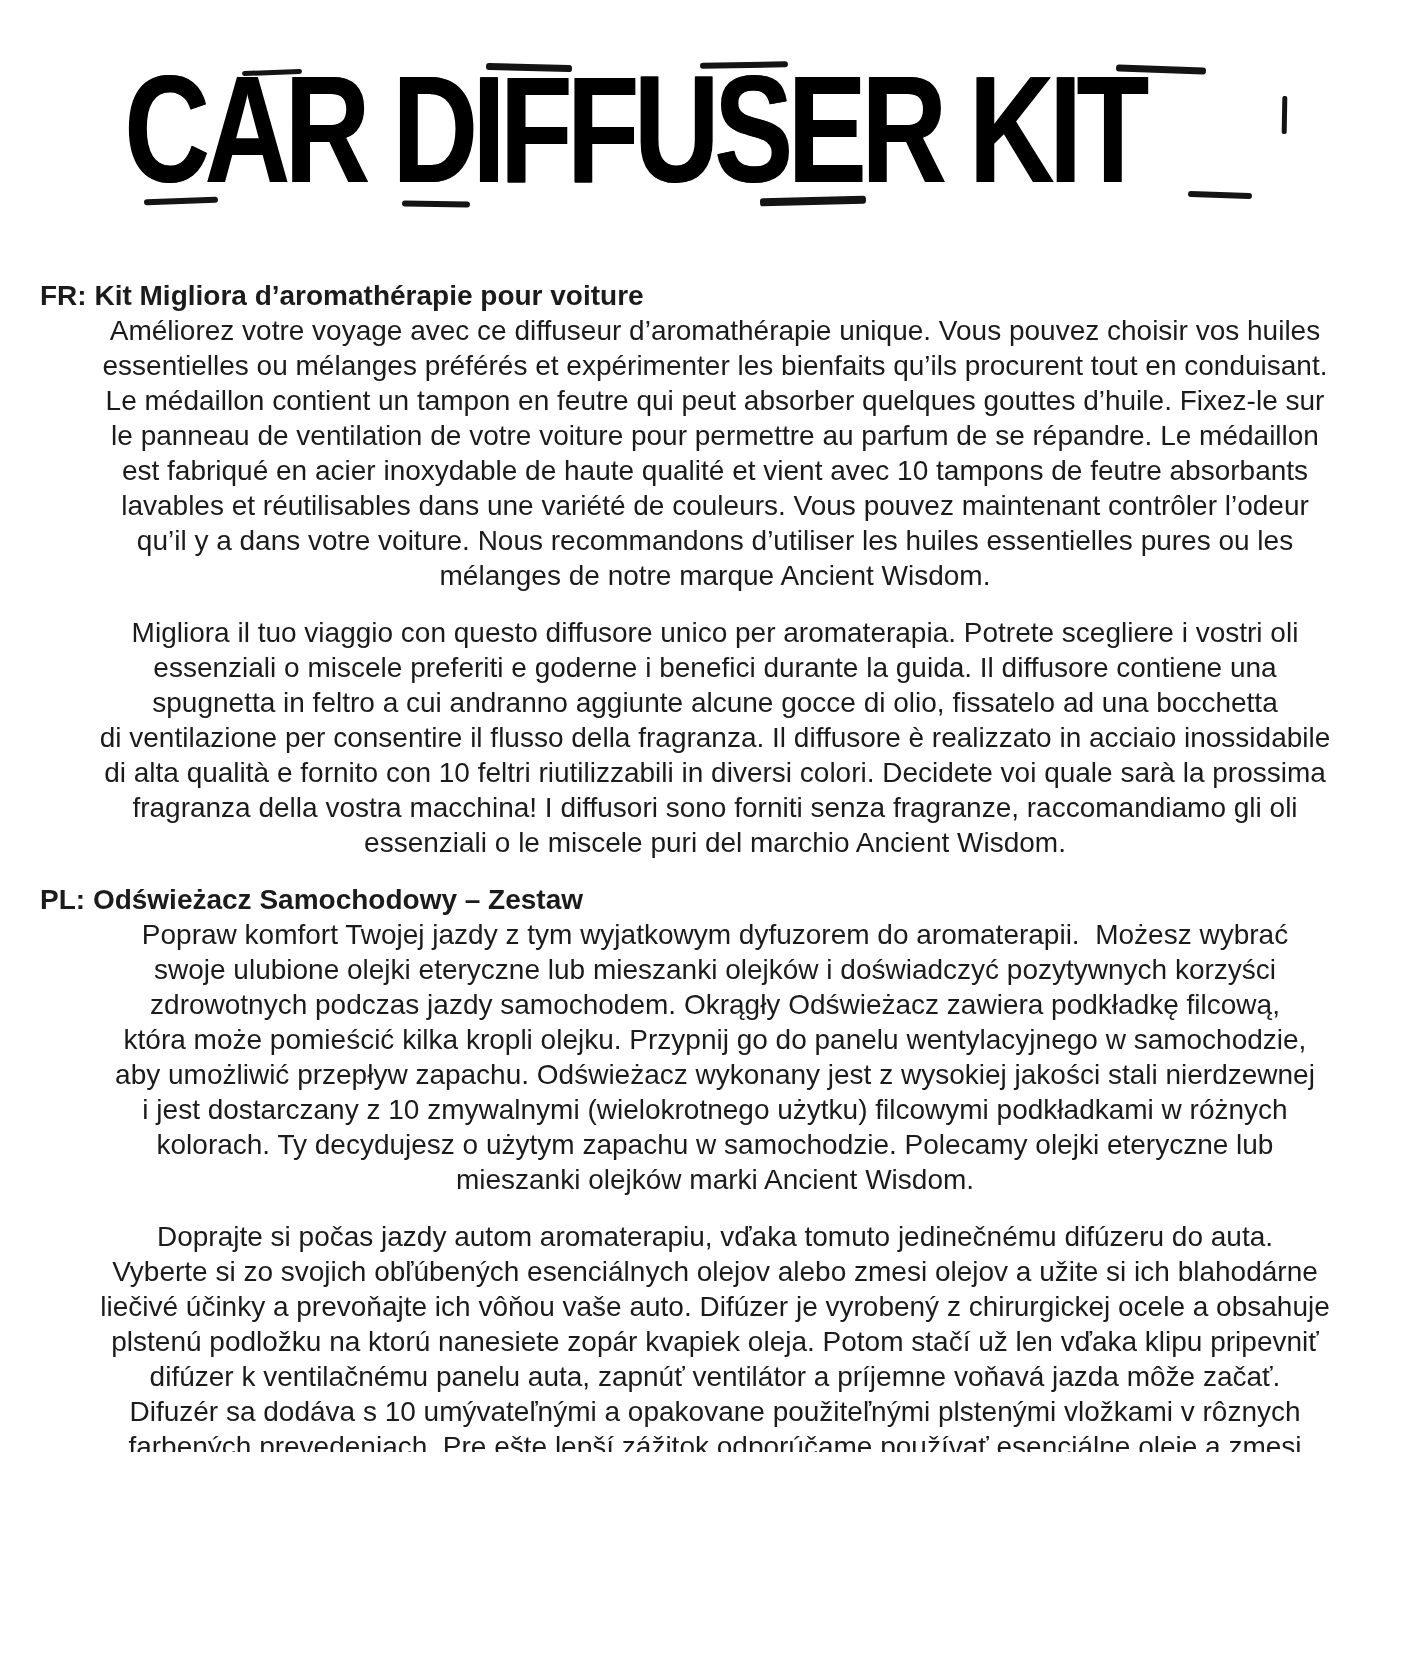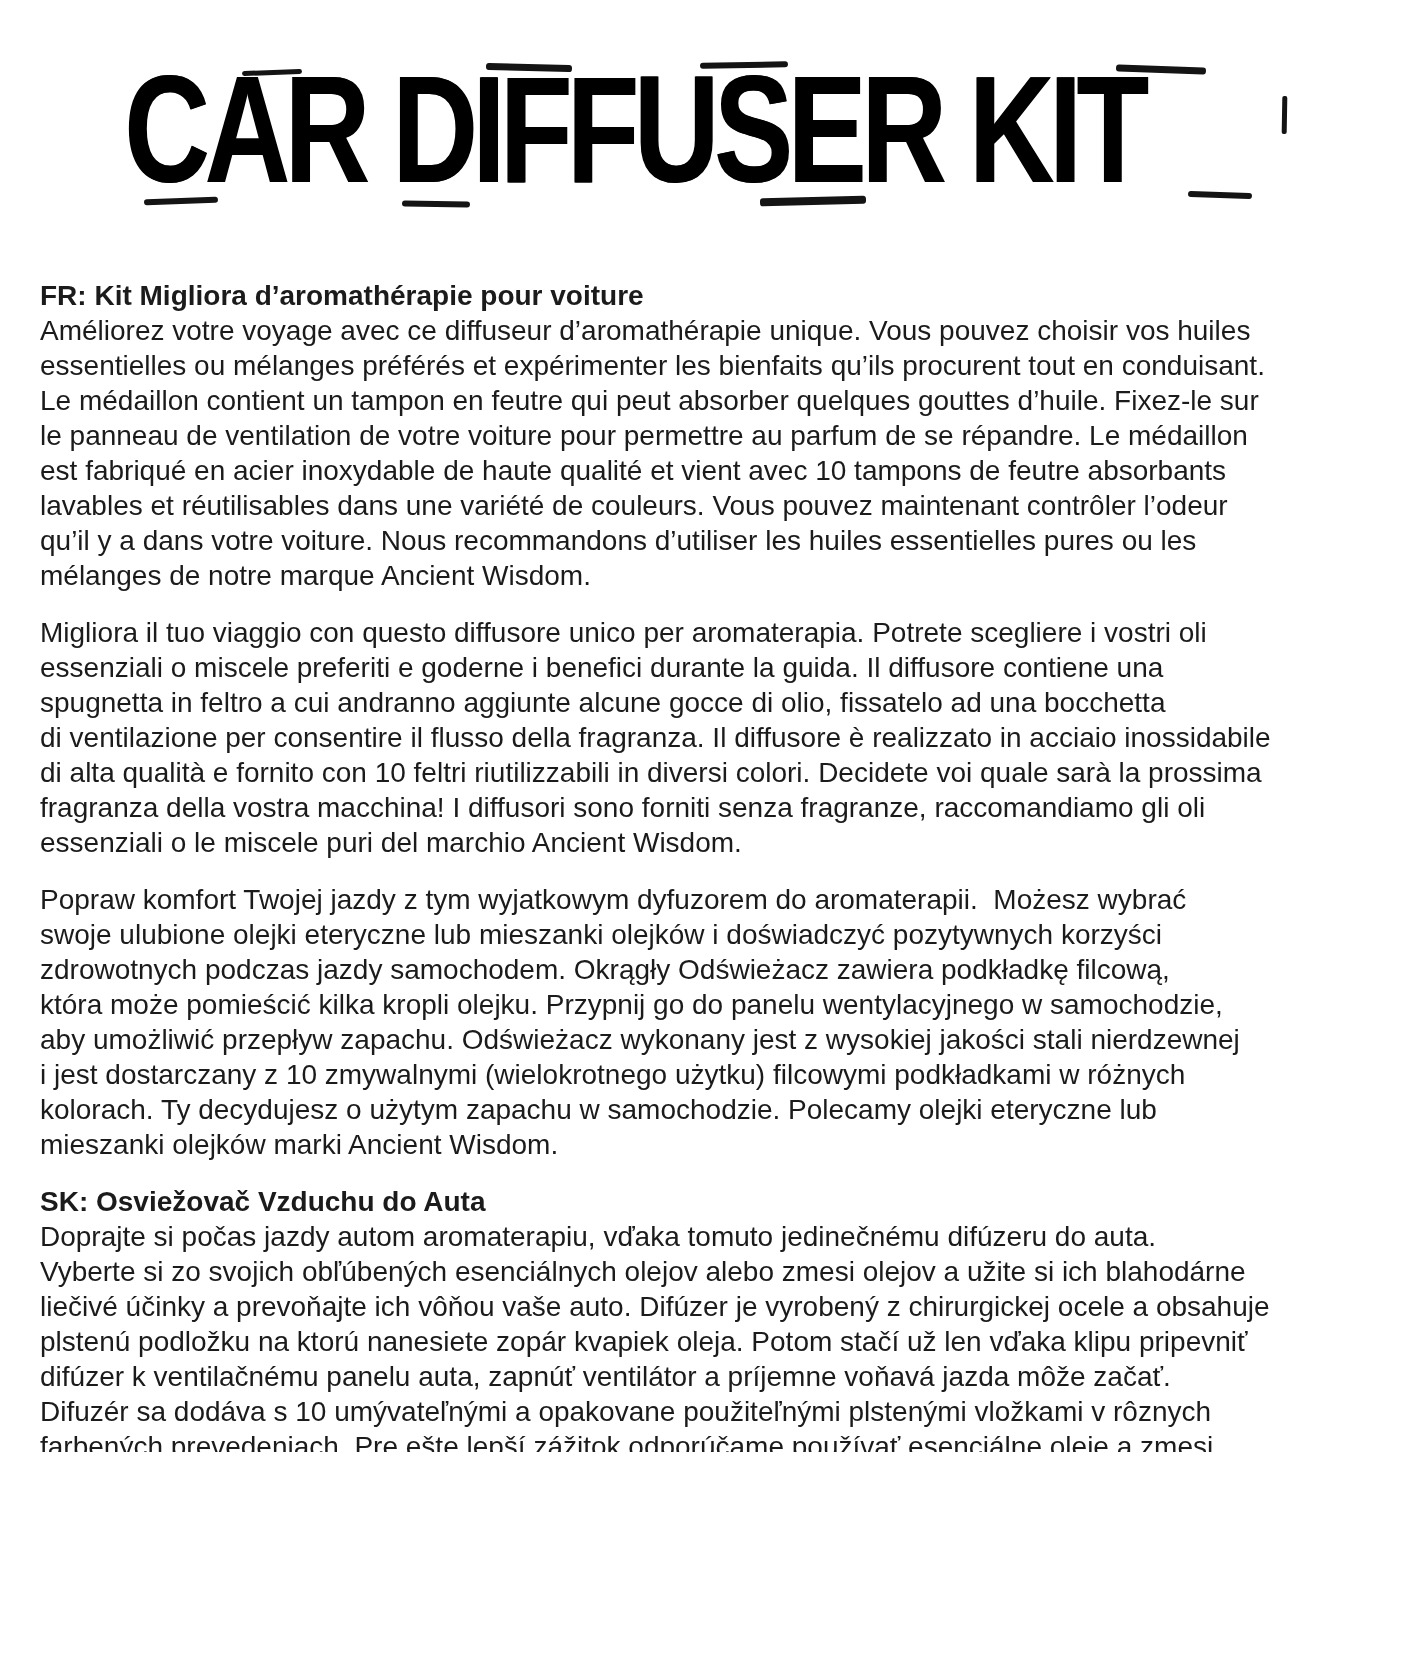--- a/index.html
+++ b/index.html
@@ -78,20 +78,21 @@
     font-weight: 700;
     color: #1b1b1b;
   }
   .section-body {
     margin: 0;
     font-size: 28px;
     line-height: 35px;
     font-weight: 400;
     color: #1b1b1b;
     white-space: pre;
+    text-align: center;
   }
 </style>
 </head>
 <body>
 
 <div class="page">
 
   <div class="title-block">
     <span class="smudge sm-a1"></span>
     <span class="smudge sm-a2"></span>
@@ -123,32 +124,32 @@
       <p class="section-body">Migliora il tuo viaggio con questo diffusore unico per aromaterapia. Potrete scegliere i vostri oli
 essenziali o miscele preferiti e goderne i benefici durante la guida. Il diffusore contiene una
 spugnetta in feltro a cui andranno aggiunte alcune gocce di olio, fissatelo ad una bocchetta
 di ventilazione per consentire il flusso della fragranza. Il diffusore è realizzato in acciaio inossidabile
 di alta qualità e fornito con 10 feltri riutilizzabili in diversi colori. Decidete voi quale sarà la prossima
 fragranza della vostra macchina! I diffusori sono forniti senza fragranze, raccomandiamo gli oli
 essenziali o le miscele puri del marchio Ancient Wisdom.</p>
     </section>
 
     <section class="lang-section">
+      <h2 class="section-heading">PL: Odświeżacz Samochodowy – Zestaw</h2>
       <p class="section-body">Popraw komfort Twojej jazdy z tym wyjatkowym dyfuzorem do aromaterapii.  Możesz wybrać
 swoje ulubione olejki eteryczne lub mieszanki olejków i doświadczyć pozytywnych korzyści
 zdrowotnych podczas jazdy samochodem. Okrągły Odświeżacz zawiera podkładkę filcową,
 która może pomieścić kilka kropli olejku. Przypnij go do panelu wentylacyjnego w samochodzie,
 aby umożliwić przepływ zapachu. Odświeżacz wykonany jest z wysokiej jakości stali nierdzewnej
 i jest dostarczany z 10 zmywalnymi (wielokrotnego użytku) filcowymi podkładkami w różnych
 kolorach. Ty decydujesz o użytym zapachu w samochodzie. Polecamy olejki eteryczne lub
 mieszanki olejków marki Ancient Wisdom.</p>
     </section>
 
     <section class="lang-section">
-      <h2 class="section-heading">SK: Osviežovač Vzduchu do Auta</h2>
       <p class="section-body">Doprajte si počas jazdy autom aromaterapiu, vďaka tomuto jedinečnému difúzeru do auta.
 Vyberte si zo svojich obľúbených esenciálnych olejov alebo zmesi olejov a užite si ich blahodárne
 liečivé účinky a prevoňajte ich vôňou vaše auto. Difúzer je vyrobený z chirurgickej ocele a obsahuje
 plstenú podložku na ktorú nanesiete zopár kvapiek oleja. Potom stačí už len vďaka klipu pripevniť
 difúzer k ventilačnému panelu auta, zapnúť ventilátor a príjemne voňavá jazda môže začať.
 Difuzér sa dodáva s 10 umývateľnými a opakovane použiteľnými plstenými vložkami v rôznych
 farbených prevedeniach. Pre ešte lepší zážitok odporúčame používať esenciálne oleje a zmesi
 esenciálnych olejov značky Ancient Wisdom.</p>
     </section>
 

